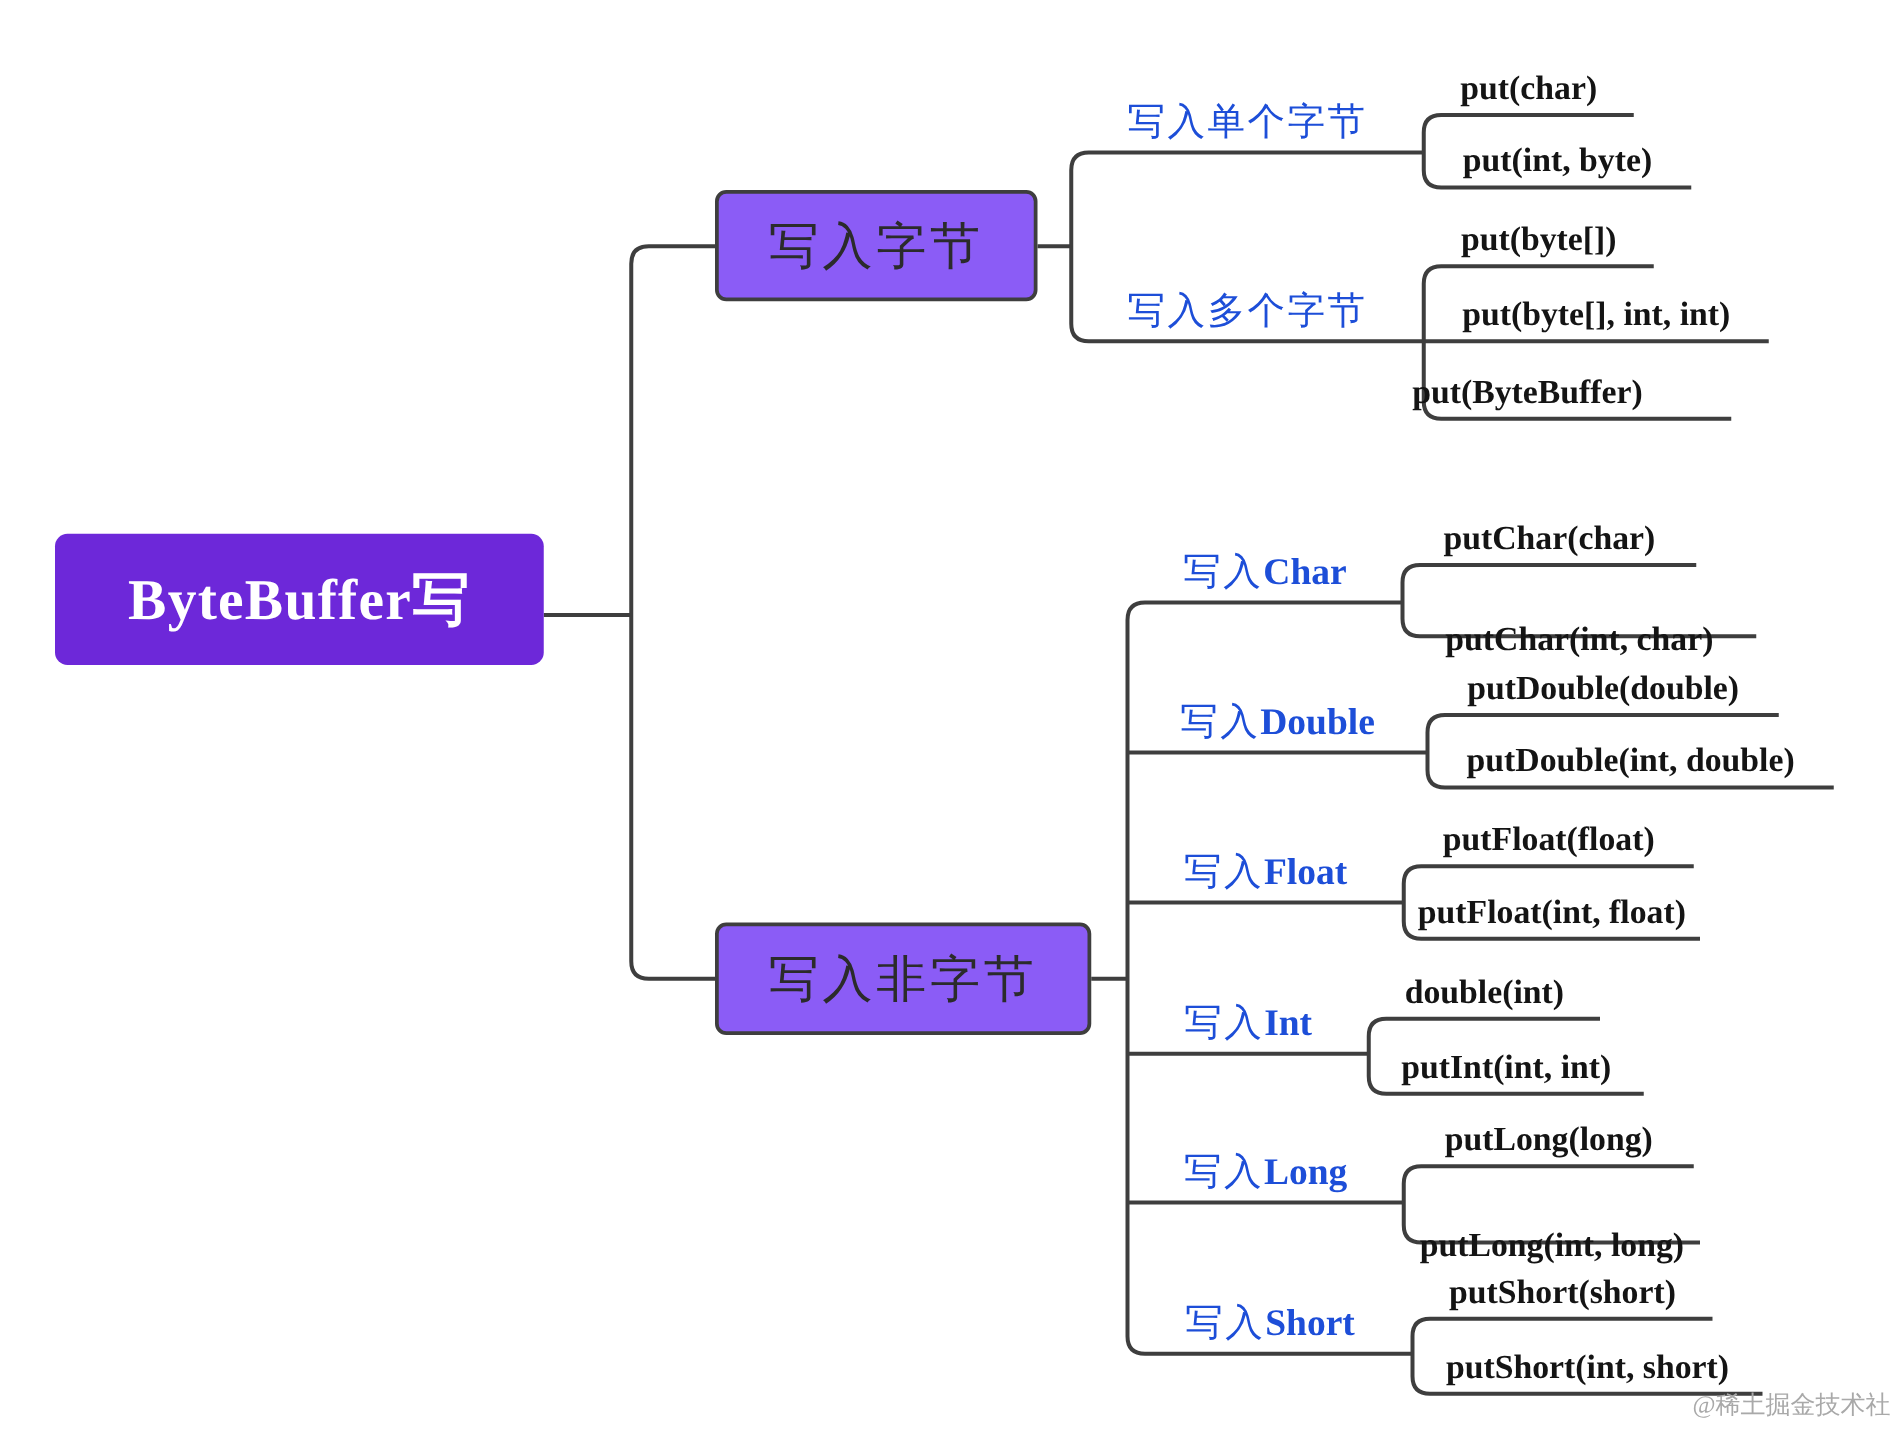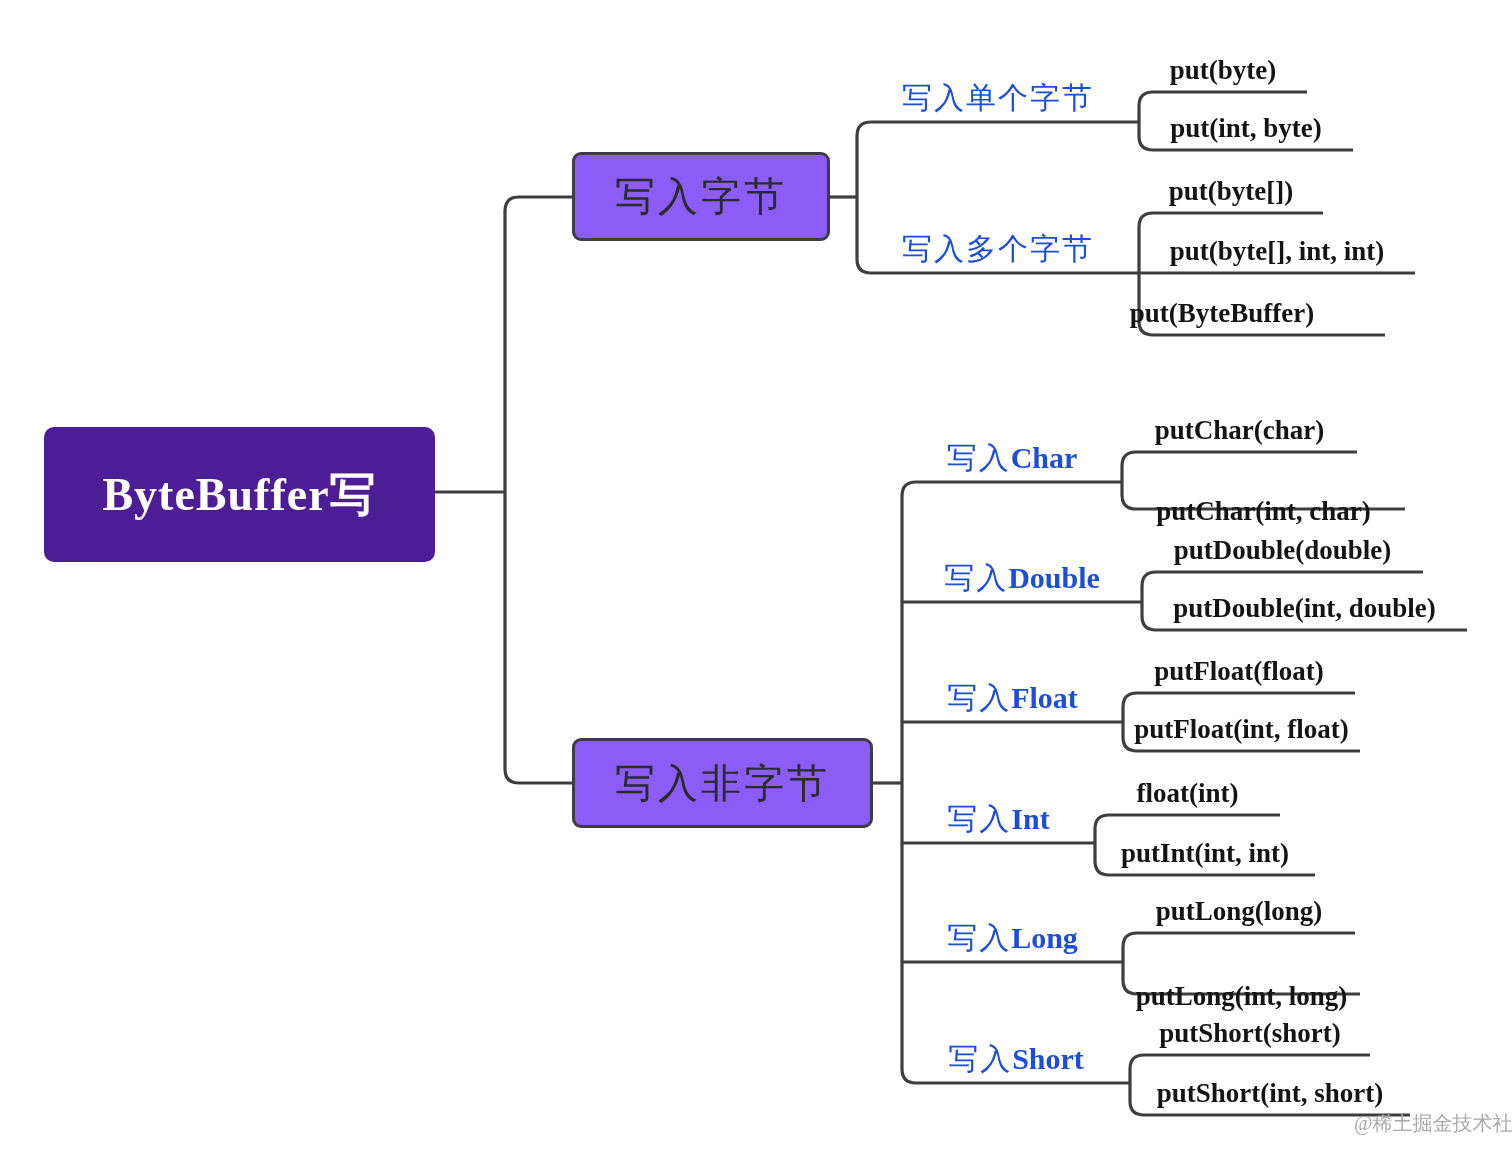--- a/index.html
+++ b/index.html
@@ -4,22 +4,22 @@
 <style>
   html,body { margin:0; padding:0; background:#ffffff; }
   .canvas {
     position:relative; width:1512px; height:1162px; background:#ffffff;
     font-family:"Liberation Serif","DejaVu Serif",serif; overflow:hidden;
   }
   .connector-svg { position:absolute; left:0; top:0; width:1512px; height:1162px; }
   .connector-svg path { stroke:#3e3e3e; stroke-width:3.2; fill:none; stroke-linejoin:round; }
 
   .root-node {
-    position:absolute; left:44px; top:427px; width:391px; height:135px;
-    background:#4c1d95; border-radius:10px;
+    position:absolute; left:44px; top:427px; width:391px; height:105px;
+    background:#6d28d9; border-radius:10px;
     display:flex; align-items:center; justify-content:center;
     color:#ffffff; font-size:46px; font-weight:bold; letter-spacing:1px;
   }
   .branch-box {
     position:absolute; background:#8b5cf6;
     border:3.5px solid #3e3e3e; border-radius:9px; box-sizing:border-box;
     display:flex; align-items:center; justify-content:center;
     color:#2b2b2b; font-size:40px; letter-spacing:3px;
   }
   .branch-bytes   { left:572px; top:152px; width:258px; height:89px; }
@@ -92,33 +92,33 @@
   <div class="group-label" style="left:902px;top:799px;width:193px;">
     <span class="zh">写入</span><span class="en">Int</span>
   </div>
   <div class="group-label" style="left:902px;top:918px;width:221px;">
     <span class="zh">写入</span><span class="en">Long</span>
   </div>
   <div class="group-label" style="left:902px;top:1039px;width:228px;">
     <span class="zh">写入</span><span class="en">Short</span>
   </div>
 
-  <div class="leaf-label" style="left:1139px;top:52px;width:168px;">put(byte)</div>
+  <div class="leaf-label" style="left:1139px;top:52px;width:168px;">put(char)</div>
   <div class="leaf-label" style="left:1139px;top:110px;width:214px;">put(int, byte)</div>
   <div class="leaf-label" style="left:1139px;top:173px;width:184px;">put(byte[])</div>
   <div class="leaf-label" style="left:1139px;top:233px;width:276px;">put(byte[], int, int)</div>
   <div class="leaf-label" style="left:1099px;top:295px;width:246px;">put(ByteBuffer)</div>
 
   <div class="leaf-label" style="left:1122px;top:412px;width:235px;">putChar(char)</div>
   <div class="leaf-label" style="left:1122px;top:469px;width:283px;margin-top:24px;">putChar(int, char)</div>
   <div class="leaf-label" style="left:1142px;top:532px;width:281px;">putDouble(double)</div>
   <div class="leaf-label" style="left:1142px;top:590px;width:325px;">putDouble(int, double)</div>
   <div class="leaf-label" style="left:1123px;top:653px;width:232px;">putFloat(float)</div>
   <div class="leaf-label" style="left:1123px;top:711px;width:237px;">putFloat(int, float)</div>
-  <div class="leaf-label" style="left:1095px;top:775px;width:185px;">float(int)</div>
+  <div class="leaf-label" style="left:1095px;top:775px;width:185px;">double(int)</div>
   <div class="leaf-label" style="left:1095px;top:835px;width:220px;">putInt(int, int)</div>
   <div class="leaf-label" style="left:1123px;top:893px;width:232px;">putLong(long)</div>
   <div class="leaf-label" style="left:1123px;top:954px;width:237px;margin-top:24px;">putLong(int, long)</div>
   <div class="leaf-label" style="left:1130px;top:1015px;width:240px;">putShort(short)</div>
   <div class="leaf-label" style="left:1130px;top:1075px;width:280px;">putShort(int, short)</div>
 
   <div class="watermark">@稀土掘金技术社区</div>
 </div>
 
 </body></html>

